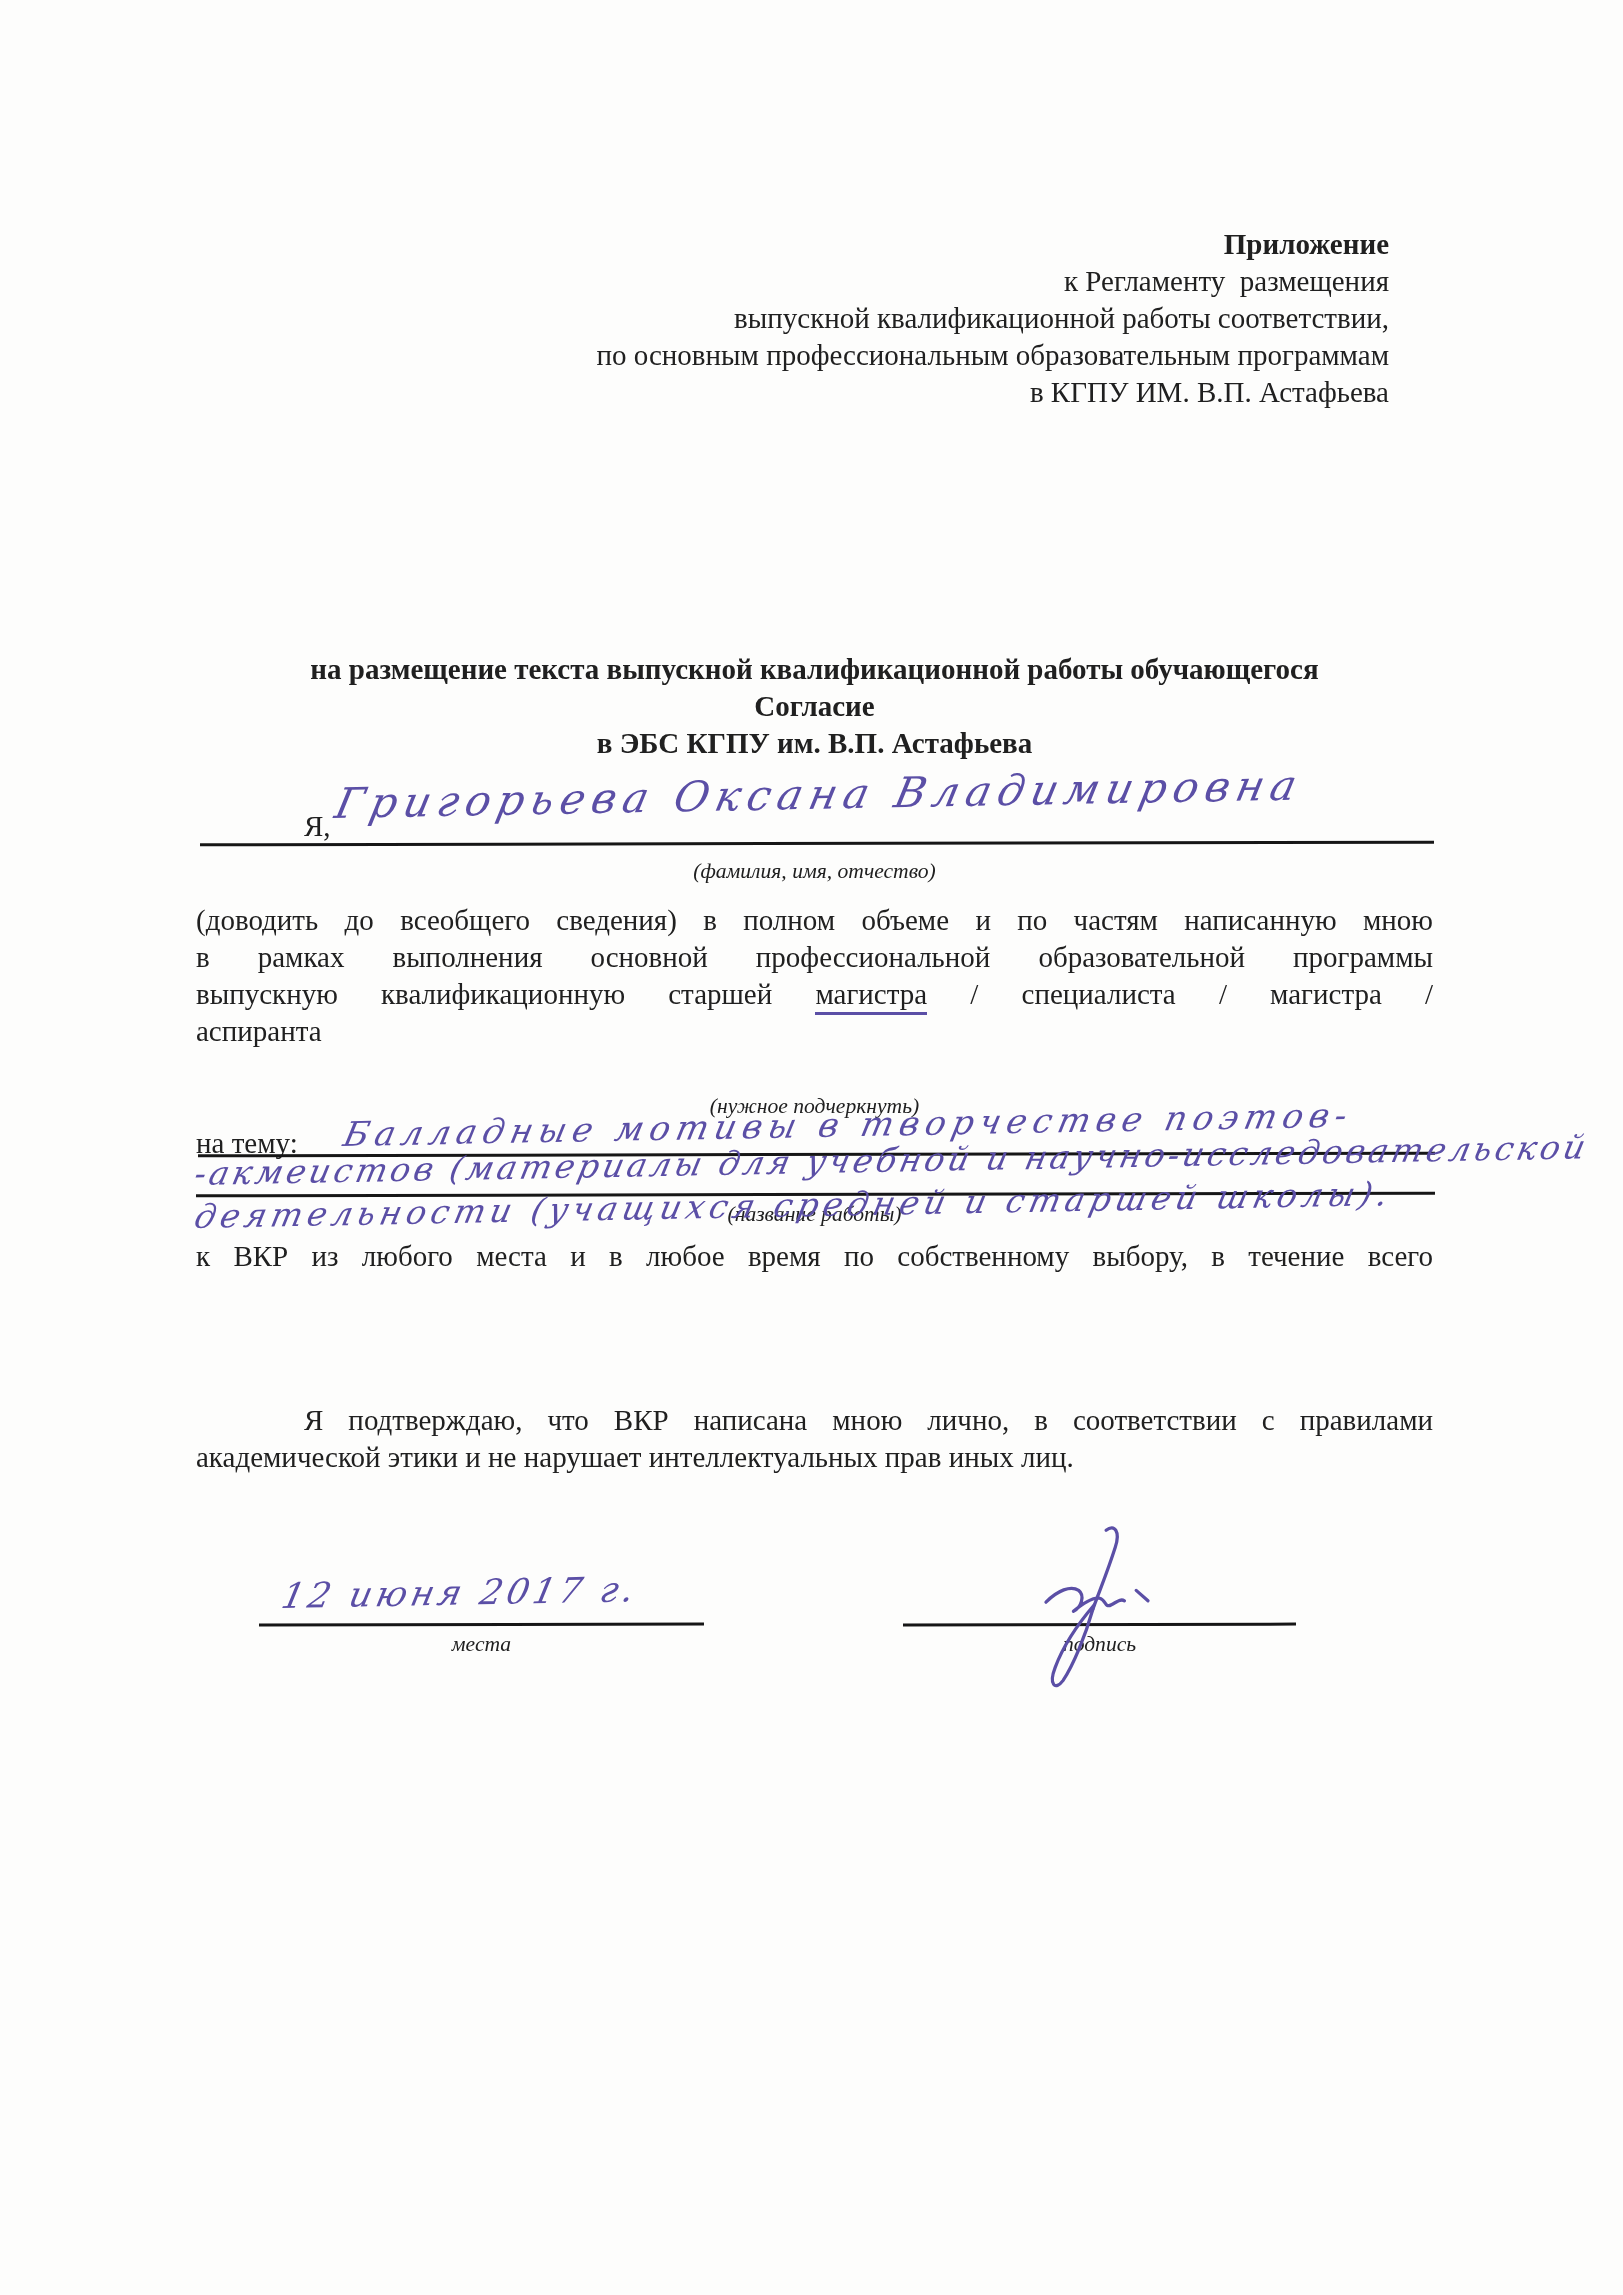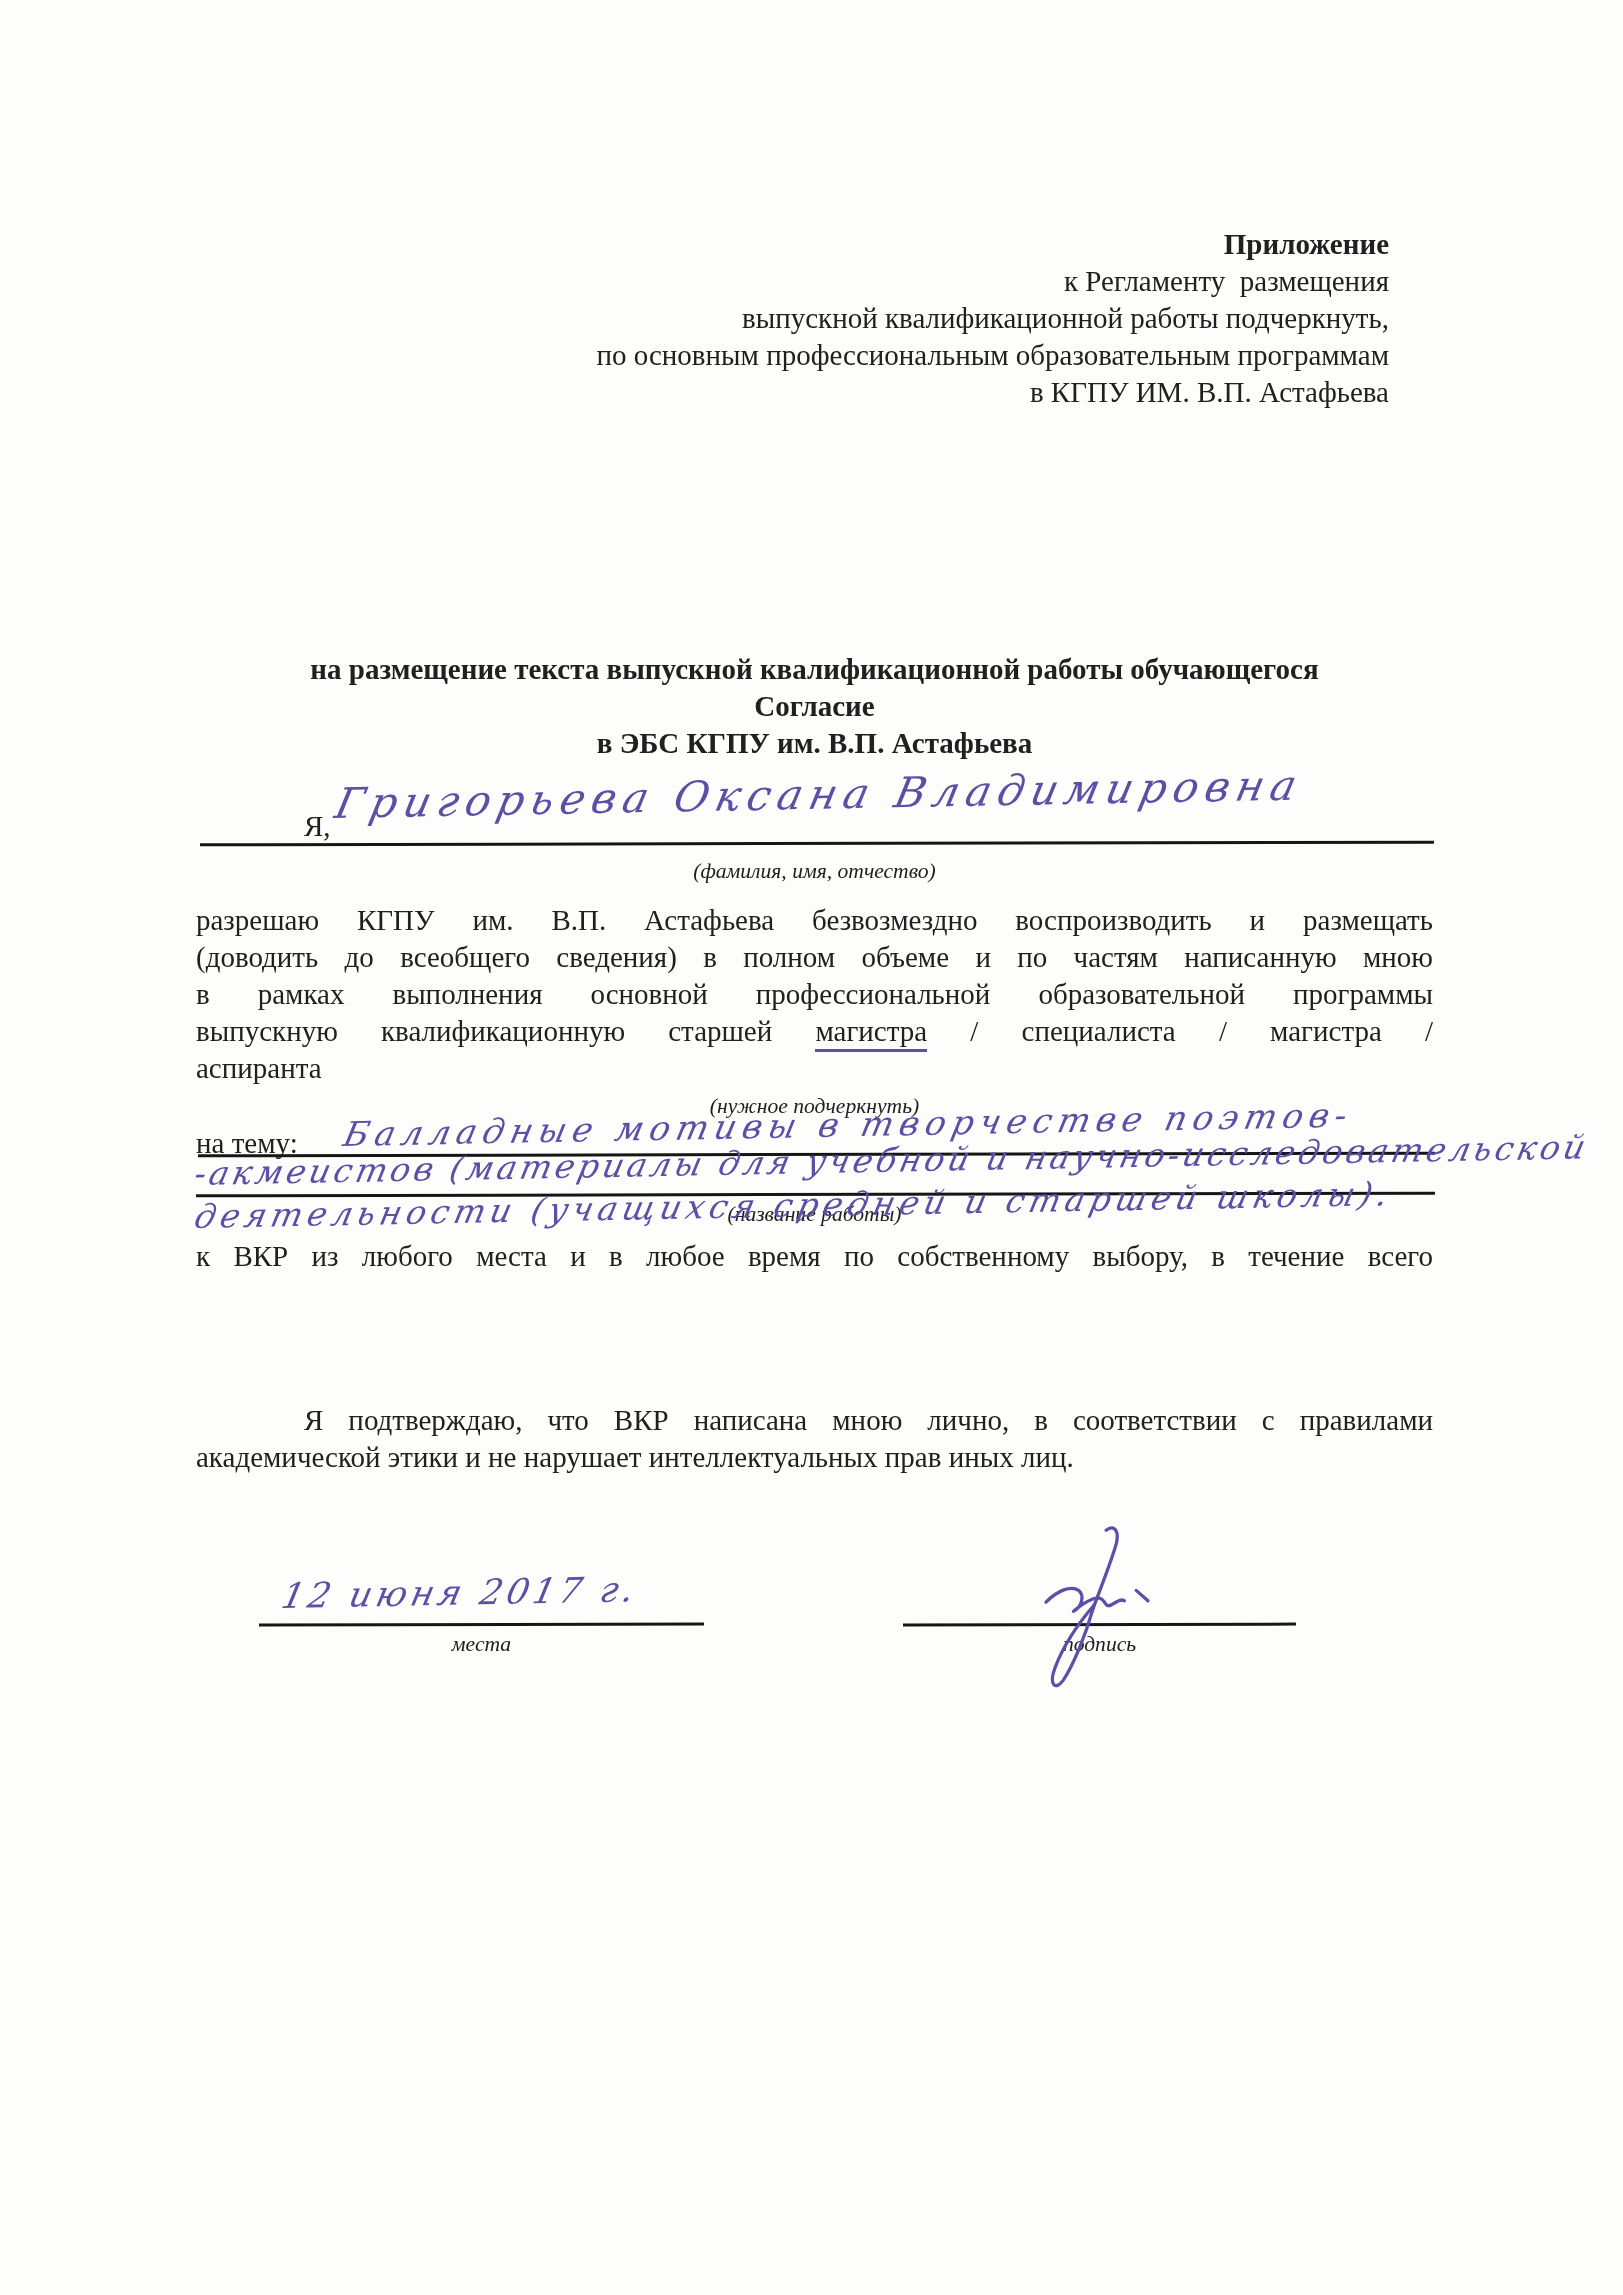--- a/index.html
+++ b/index.html
@@ -50,38 +50,37 @@
   .sig{color:var(--ink);z-index:3;}
 </style>
 </head>
 <body>
 
 <div class="page">
 
   <div class="abs right lh" style="top:226px;right:234px;">
     <div class="b pre">Приложение</div>
     <div class="pre">к Регламенту  размещения</div>
-    <div class="pre">выпускной квалификационной работы подчеркнуть,</div>
+    <div class="pre">выпускной квалификационной работы соответствии,</div>
     <div class="pre">по основным профессиональным образовательным программам</div>
     <div class="pre">в КГПУ ИМ. В.П. Астафьева</div>
   </div>
 
   <div class="abs center b" style="top:651px;left:196px;width:1237px;line-height:37px;">
     <div>на размещение текста выпускной квалификационной работы обучающегося</div>
     <div>Согласие</div>
     <div>в ЭБС КГПУ им. В.П. Астафьева</div>
   </div>
 
   <div class="abs" style="top:810px;left:304px;">Я,</div>
   <div class="abs rule" style="top:842px;left:200px;width:1234px;"></div>
   <div class="abs hand" style="top:779px;left:331px;font-size:42px;letter-spacing:6.5px;">Григорьева Оксана Владимировна</div>
   <div class="abs center cap" style="top:859px;left:196px;width:1237px;">(фамилия, имя, отчество)</div>
 
   <div class="abs" style="top:902px;left:196px;width:1237px;">
-    <div class="jl">разрешаю КГПУ им. В.П. Астафьева безвозмездно воспроизводить и размещать</div>
     <div class="jl">(доводить до всеобщего сведения) в полном объеме и по частям написанную мною</div>
     <div class="jl">в рамках выполнения основной профессиональной образовательной программы</div>
     <div class="jl">
       <span>выпускную квалификационную старшей</span>
       <span class="pen-underline">магистра</span>
       <span>/ специалиста / магистра /</span>
     </div>
     <div class="jl-last">аспиранта</div>
   </div>
   <div class="abs center cap" style="top:1094px;left:196px;width:1237px;">(нужное подчеркнуть)</div>

